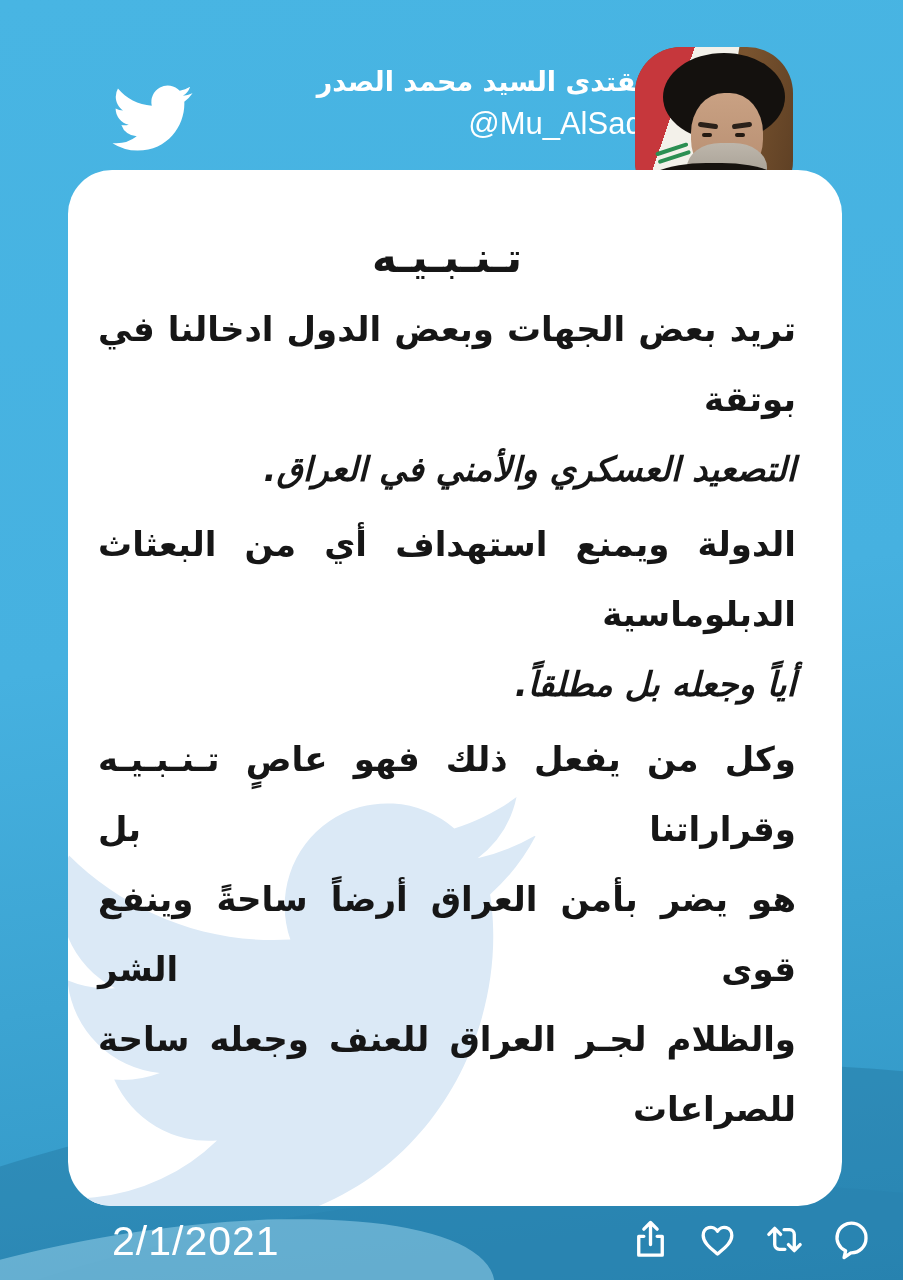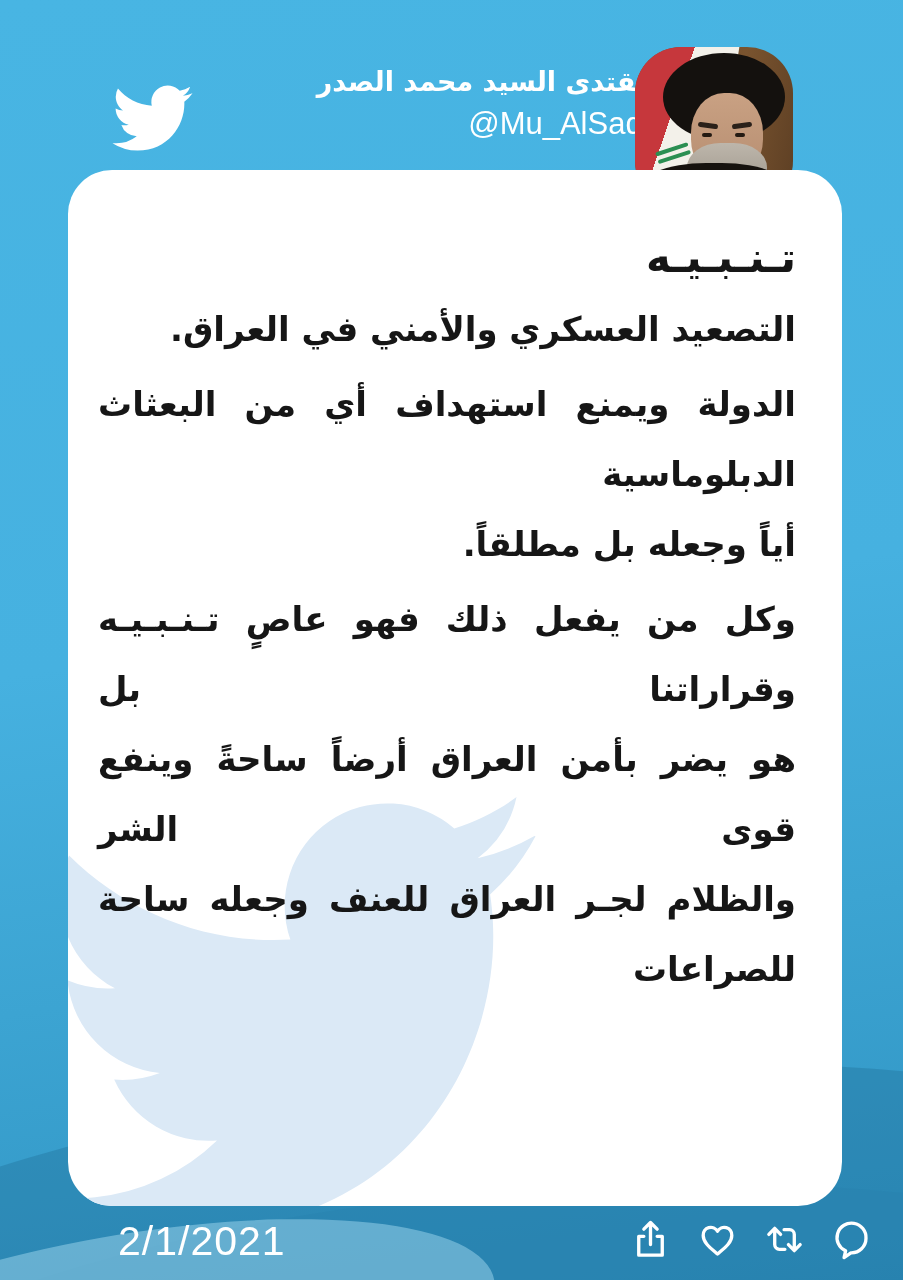--- a/index.html
+++ b/index.html
@@ -48,28 +48,28 @@
     border-radius:45% 45% 0 0;background:#16120e;}
 
   
   .card{position:absolute;left:68px;top:170px;width:774px;height:1036px;
     background:#ffffff;border-radius:44px;overflow:hidden;}
   .watermark{position:absolute;left:-70px;bottom:-60px;width:610px;height:500px;
     transform:rotate(-6deg);}
   .watermark svg{width:100%;height:100%;fill:#dbe9f6;}
 
   .tweet-content{position:absolute;left:30px;right:46px;top:56px;direction:rtl;color:#161616;}
-  .tweet-title{font-size:42px;font-weight:bold;text-align:right;line-height:64px;margin-bottom:4px;}
+  .tweet-title{font-size:42px;font-weight:bold;text-align:center;line-height:64px;margin-bottom:4px;}
   .para{margin-bottom:5px;}
   .pline{font-size:34px;font-weight:bold;line-height:70px;
     text-align:justify;text-align-last:justify;white-space:normal;}
-  .pline.last{text-align-last:right;}
+  .pline.last{text-align-last:right;font-style:italic;}
 
   
-  .footer-date{position:absolute;left:118px;top:1218px;color:#fff;font-size:41px;
+  .footer-date{position:absolute;left:112px;top:1218px;color:#fff;font-size:41px;
     letter-spacing:1px;font-family:"Liberation Sans","DejaVu Sans",sans-serif;}
   .actions{position:absolute;right:56px;top:1216px;display:flex;gap:20px;}
   .actions .act{width:47px;height:47px;cursor:pointer;}
   .actions svg{width:100%;height:100%;fill:none;stroke:#ffffff;stroke-width:1.7;
     stroke-linecap:round;stroke-linejoin:round;}
 </style>
 </head>
 <body>
 
 <div class="stage">
@@ -108,20 +108,21 @@
   <div class="card">
     <div class="watermark">
       <svg viewBox="0 0 24 24">
           <path d="M23.953 4.57a10 10 0 01-2.825.775 4.958 4.958 0 002.163-2.723c-.951.555-2.005.959-3.127 1.184a4.92 4.92 0 00-8.384 4.482C7.69 8.095 4.067 6.13 1.64 3.162a4.822 4.822 0 00-.666 2.475c0 1.71.87 3.213 2.188 4.096a4.904 4.904 0 01-2.228-.616v.06a4.923 4.923 0 003.946 4.827 4.996 4.996 0 01-2.212.085 4.937 4.937 0 004.604 3.417 9.868 9.868 0 01-6.102 2.105c-.39 0-.779-.023-1.17-.067a13.995 13.995 0 007.557 2.209c9.054 0 13.999-7.496 13.999-13.986 0-.209 0-.42-.015-.63a9.936 9.936 0 002.46-2.548l-.047-.02z"></path>
         </svg>
     </div>
     <div class="tweet-content">
       <div class="tweet-title">تـنـبـيـه</div>
       <div>
           <div class="para">
+            <div class="pline">تريد بعض الجهات وبعض الدول ادخالنا في بوتقة</div>
             <div class="pline last">التصعيد العسكري والأمني في العراق.</div>
           </div>
           <div class="para">
             <div class="pline">الدولة ويمنع استهداف أي من البعثاث الدبلوماسية</div>
             <div class="pline last">أياً وجعله بل مطلقاً.</div>
           </div>
           <div class="para">
             <div class="pline">وكل من يفعل ذلك فهو عاصٍ تـنـبـيـه وقراراتنا بل</div>
             <div class="pline">هو يضر بأمن العراق أرضاً ساحةً وينفع قوى الشر</div>
             <div class="pline">والظلام لجـر العراق للعنف وجعله ساحة للصراعات</div>

